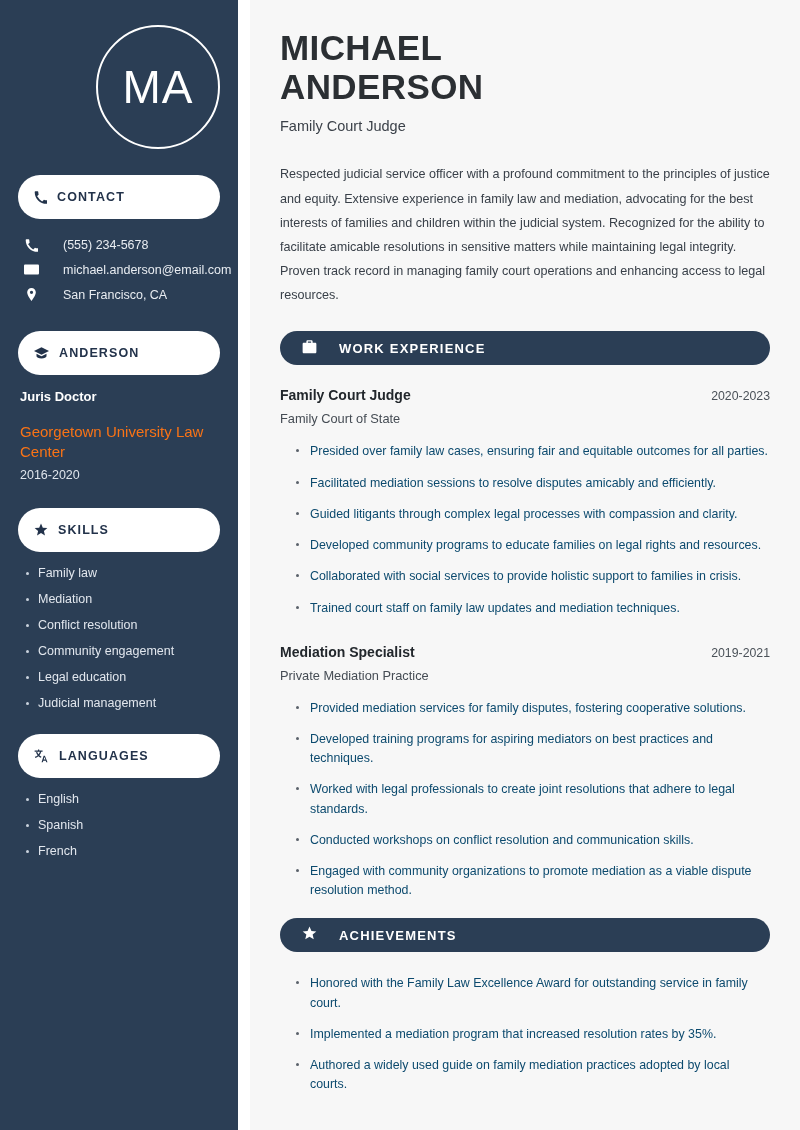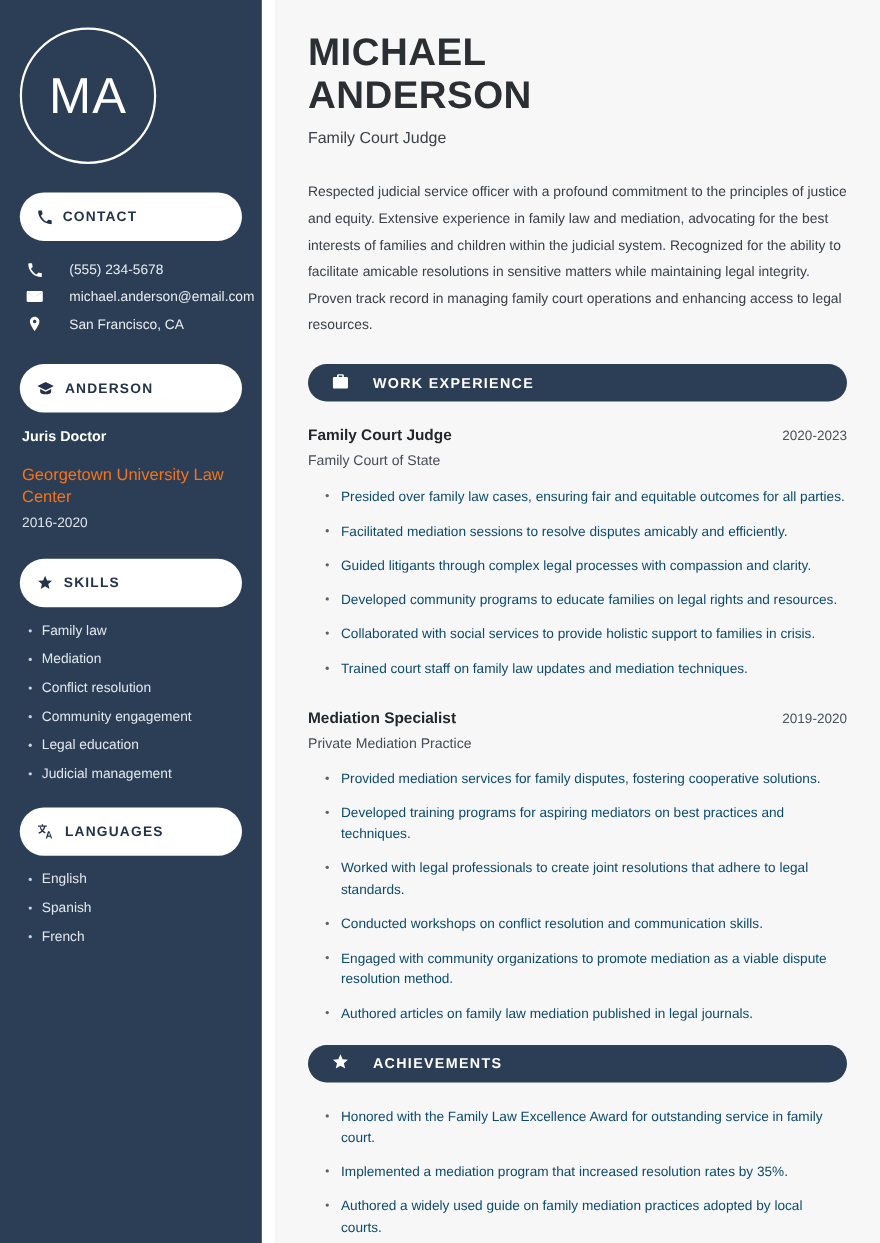--- a/index.html
+++ b/index.html
@@ -36,21 +36,21 @@
   }
 
   .gap-strip {
     width: 12px;
     min-width: 12px;
     background: #ffffff;
   }
 
   .avatar-wrap {
     display: flex;
-    justify-content: flex-start;
+    justify-content: flex-end;
     padding-top: 25px;
     padding-bottom: 26px;
   }
 
   .avatar {
     width: 124px;
     height: 124px;
     border-radius: 50%;
     border: 2px solid #ffffff;
     display: flex;
@@ -367,30 +367,29 @@
         <li>Guided litigants through complex legal processes with compassion and clarity.</li>
         <li>Developed community programs to educate families on legal rights and resources.</li>
         <li>Collaborated with social services to provide holistic support to families in crisis.</li>
         <li>Trained court staff on family law updates and mediation techniques.</li>
       </ul>
     </div>
 
     <div class="job">
       <div class="job-head">
         <div class="job-role">Mediation Specialist</div>
-        <div class="job-dates">2019-2020</div>
+        <div class="job-dates">2019-2021</div>
       </div>
       <div class="job-org">Private Mediation Practice</div>
       <ul class="main-list tight">
         <li>Provided mediation services for family disputes, fostering cooperative solutions.</li>
         <li>Developed training programs for aspiring mediators on best practices and techniques.</li>
         <li>Worked with legal professionals to create joint resolutions that adhere to legal standards.</li>
         <li>Conducted workshops on conflict resolution and communication skills.</li>
         <li>Engaged with community organizations to promote mediation as a viable dispute resolution method.</li>
-        <li>Authored articles on family law mediation published in legal journals.</li>
       </ul>
     </div>
 
     <div class="section-bar">
       <span>
         <svg width="15" height="15" viewBox="0 0 24 24" fill="#ffffff">
           <path d="M12 .8l3.1 7.2 7.8.6-5.9 5.1 1.8 7.6L12 17.2 5.2 21.3 7 13.7 1.1 8.6l7.8-.6L12 .8z"></path>
         </svg>
       </span>
       <span>ACHIEVEMENTS</span>

